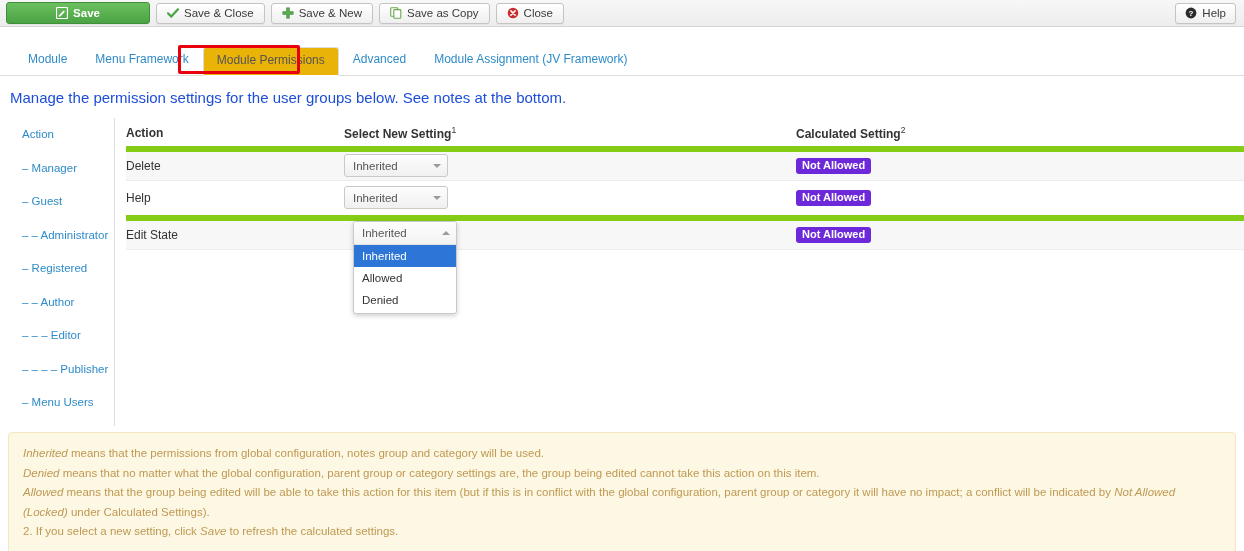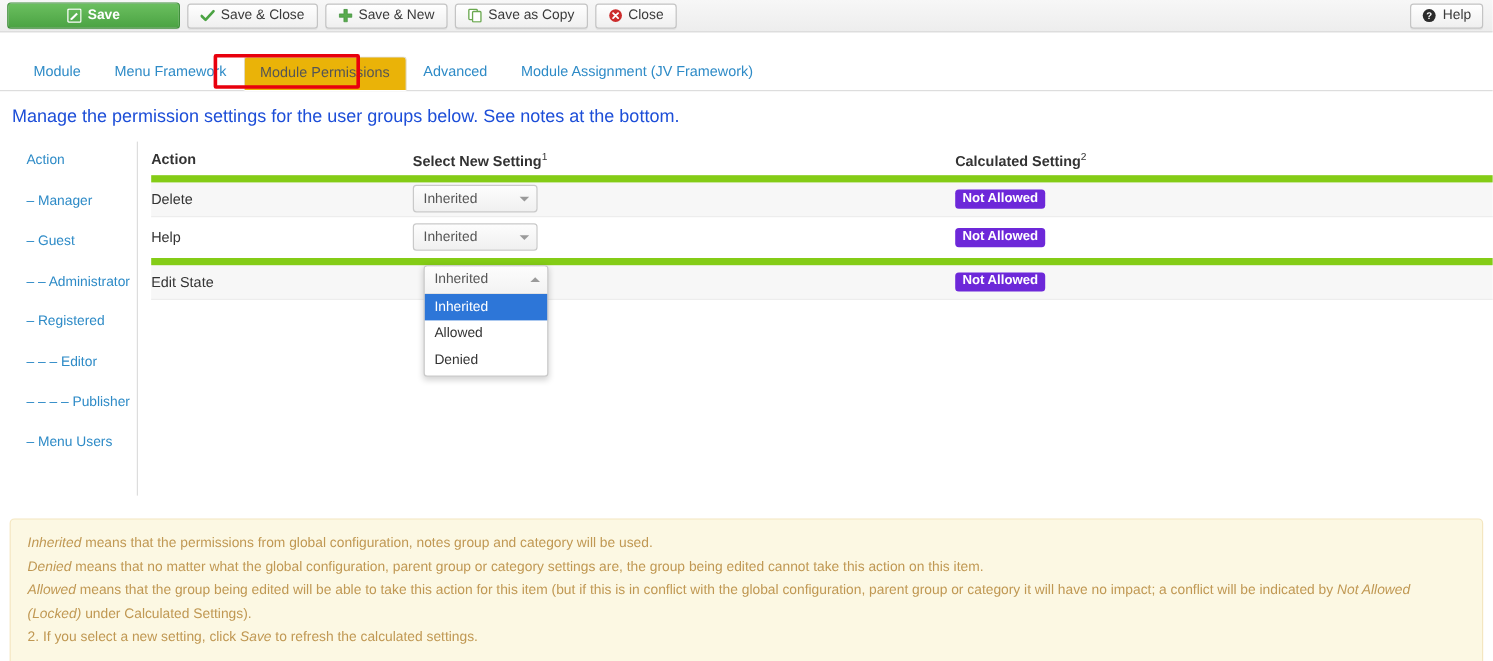--- a/index.html
+++ b/index.html
@@ -289,20 +289,21 @@
 <div id="intro">Manage the permission settings for the user groups below. See notes at the bottom.</div>
 
 <div id="perm-wrap">
 
   <div id="grouplist">
     <div class="group-item">Action</div>
     <div class="group-item">– Manager</div>
     <div class="group-item">– Guest</div>
     <div class="group-item">– – Administrator</div>
     <div class="group-item">– Registered</div>
+    <div class="group-item">– – Author</div>
     <div class="group-item">– – – Editor</div>
     <div class="group-item">– – – – Publisher</div>
     <div class="group-item">– Menu Users</div>
   </div>
 
   <div id="permtable">
 
     <div id="thead">
       <div class="prow">
         <div class="c-action th">Action</div>

